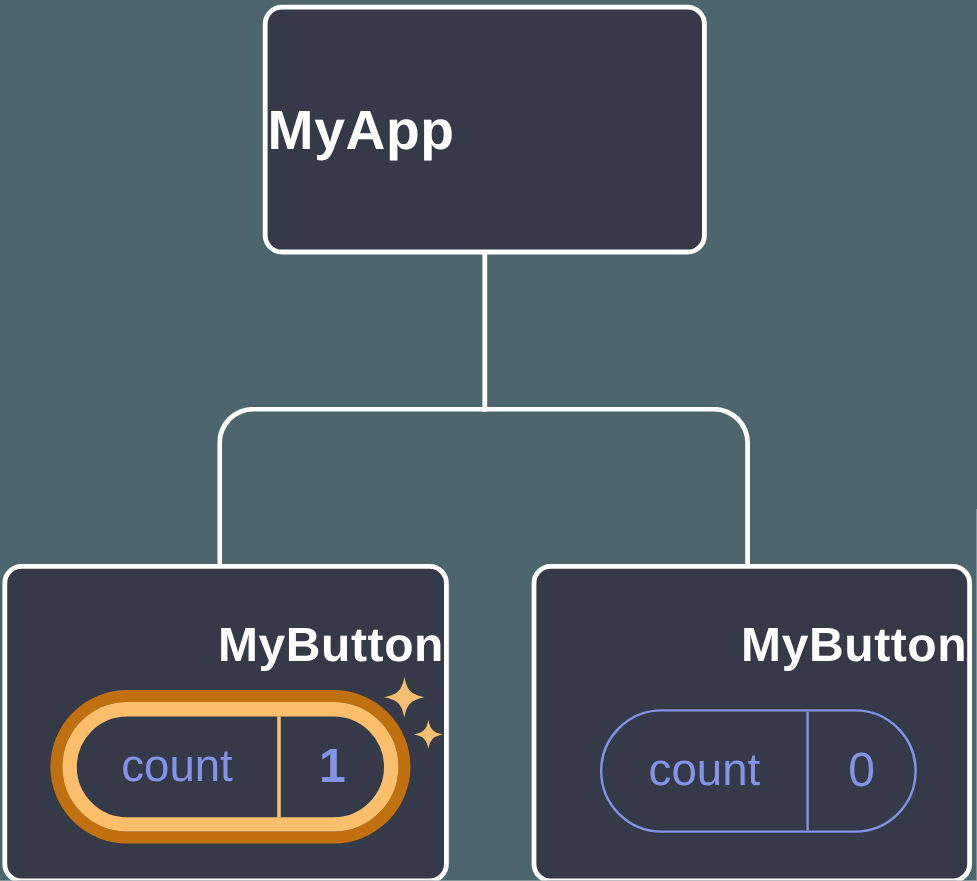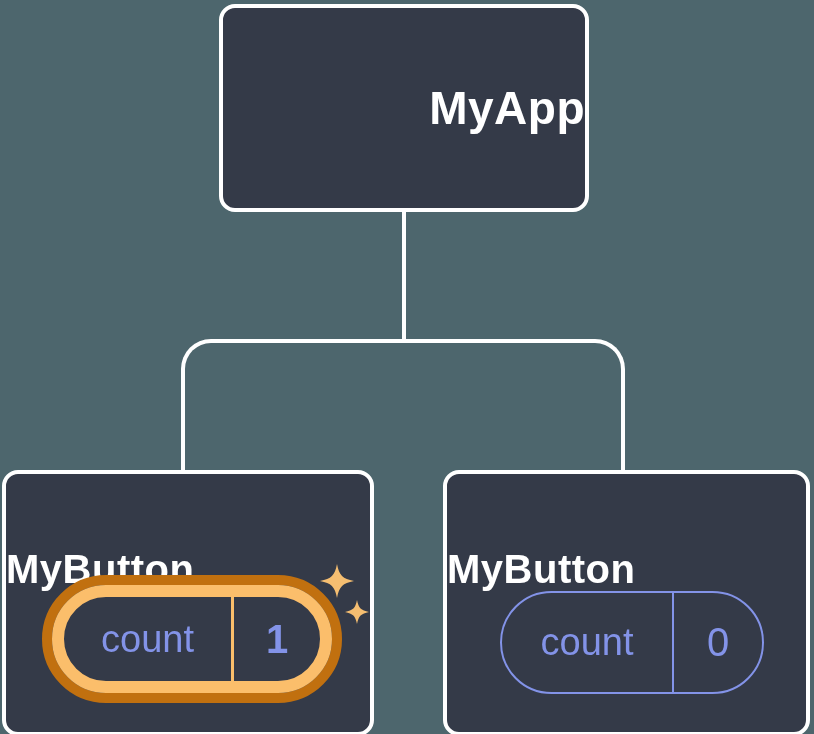--- a/index.html
+++ b/index.html
@@ -23,21 +23,21 @@
   }
   .node{
     position:absolute;
     background:var(--node-fill);
     border:4px solid var(--node-border);
     border-radius:16px;
     box-sizing:border-box;
   }
   .node-root{
     left:219px;top:4px;width:370px;height:208px;
-    display:flex;align-items:center;justify-content:flex-end;
+    display:flex;align-items:center;justify-content:flex-start;
   }
   .node-root .node-label{
     color:var(--label-text);
     font-size:46px;font-weight:700;letter-spacing:.5px;
   }
   .connector-stem{
     position:absolute;
     left:402px;top:211px;width:4px;height:132px;
     background:var(--connector);
   }
@@ -49,23 +49,23 @@
     border-bottom:none;
     border-radius:30px 30px 0 0;
   }
   .node-child{
     top:470px;height:266px;
   }
   .node-child-left{left:2px;width:372px;}
   .node-child-right{left:443px;width:367px;}
   .node-child .node-label{
     position:absolute;left:0;right:0;top:42px;
-    text-align:left;
+    text-align:right;
     color:var(--label-text);
-    font-size:40px;font-weight:700;letter-spacing:.5px;margin-top:31px;
+    font-size:40px;font-weight:700;letter-spacing:.5px;
   }
   
   .pill-highlight{
     position:absolute;left:36px;top:101px;
     width:300px;height:128px;
     box-sizing:border-box;
     border:10px solid var(--highlight-outer);
     border-radius:999px;
   }
   .pill-highlight-inner{

